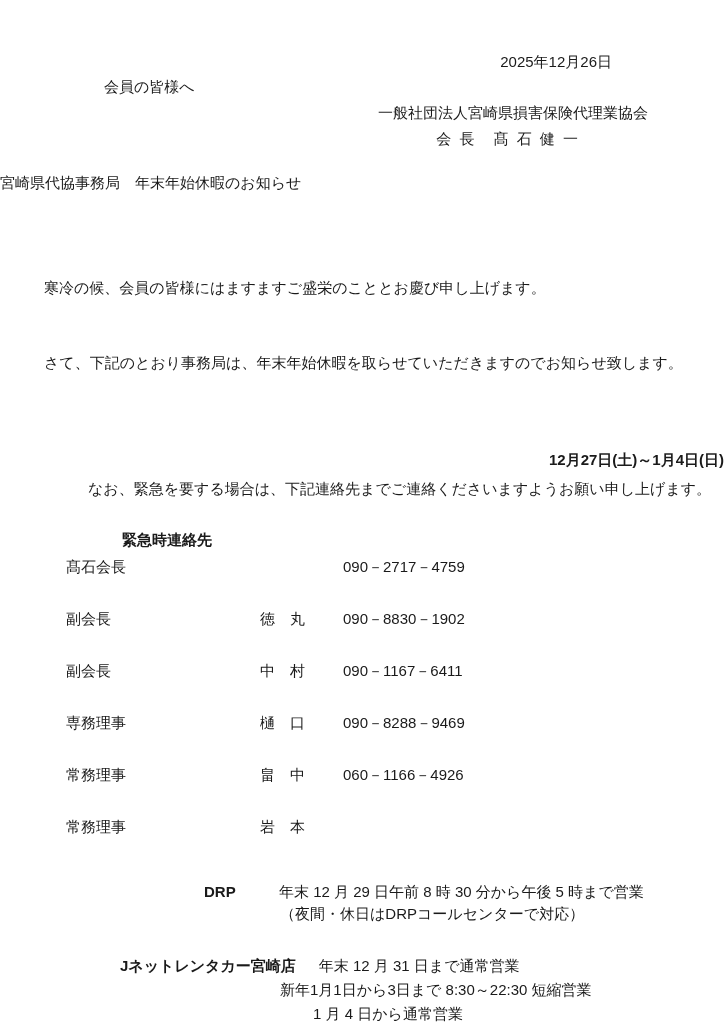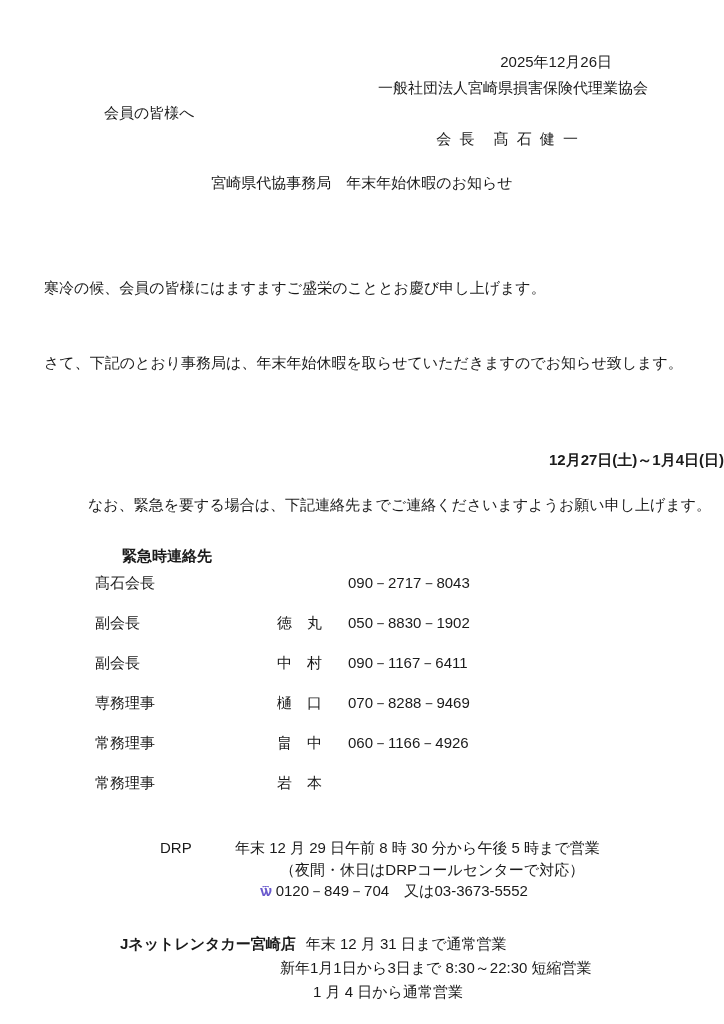--- a/index.html
+++ b/index.html
@@ -11,91 +11,90 @@
     font-family: "Liberation Sans", "DejaVu Sans", sans-serif;
     font-size: 15px;
     overflow: hidden;
   }
   .page { position: relative; width: 724px; height: 1024px; padding-top: 52px; box-sizing: border-box; }
   .line { line-height: 19px; white-space: pre; }
   .date-line { text-align: right; padding-right: 112px; }
   .salutation { margin-top: 6px; margin-left: 104px; }
   .org-line { margin-top: 7px; text-align: right; padding-right: 76px; }
   .president-line { margin-top: 7px; text-align: right; padding-right: 144px; letter-spacing: 2px; }
-  .doc-title { margin-top: 25px; text-align: center; }
+  .doc-title { margin-top: 25px; text-align: left; }
   .greeting { margin-top: 33px; margin-left: 44px; line-height: 25px; white-space: pre; }
   .holiday { margin-top: 25px; text-align: right; font-weight: bold; }
-  .emergency-note { margin-top: 26px; margin-left: 88px; }
+  .emergency-note { margin-top: 10px; margin-left: 88px; }
   .emergency-heading { margin-top: 32px; margin-left: 122px; font-weight: bold; }
-  .contacts { margin-top: 9px; margin-left: 95px; display: grid; grid-template-columns: 182px 71px auto; grid-auto-rows: 40px; align-items: start; }
+  .contacts { margin-top: 9px; margin-left: 66px; display: grid; grid-template-columns: 182px 71px auto; grid-auto-rows: 40px; align-items: start; gap: 12px; }
   .contacts .cell { white-space: pre; }
   .drp-block { margin-top: 23px; margin-left: 160px; line-height: 21.5px; }
-  .drp-label { display: inline-block; width: 75px; font-weight: normal; }
+  .drp-label { display: inline-block; width: 75px; font-weight: bold; margin-left: 44px; }
   .drp-line2 { padding-left: 75px; }
   .drp-line3 { padding-left: 120px; }
   .drp-phone { padding-left: 100px; }
   .jnet-block { margin-top: 30px; margin-left: 120px; line-height: 24px; }
-  .jnet-label { font-weight: bold; margin-right: 10px; }
+  .jnet-label { font-weight: bold; margin-right: 23px; }
   .jnet-line2 { padding-left: 160px; }
   .jnet-line3 { padding-left: 193px; }
   .freedial { color: #6a5acd; font-weight: bold; margin-right: 4px; }
   .ws { white-space: pre; }
 </style>
 </head>
 <body>
 
 <div class="page">
 
   <div class="line date-line">2025年12月26日</div>
+  <div class="line salutation">会員の皆様へ</div>
   <div class="line org-line">一般社団法人宮崎県損害保険代理業協会</div>
-  <div class="line salutation">会員の皆様へ</div>
   <div class="line president-line">会 長　髙 石 健 一</div>
 
   <div class="line doc-title">宮崎県代協事務局　年末年始休暇のお知らせ</div>
 
   <div class="greeting">
     <div>寒冷の候、会員の皆様にはますますご盛栄のこととお慶び申し上げます。</div>
     <div>さて、下記のとおり事務局は、年末年始休暇を取らせていただきますのでお知らせ致します。</div>
   </div>
 
   <div class="line holiday">12月27日(土)～1月4日(日)</div>
 
   <div class="line emergency-note">なお、緊急を要する場合は、下記連絡先までご連絡くださいますようお願い申し上げます。</div>
 
   <div class="line emergency-heading">緊急時連絡先</div>
 
   <div class="contacts">
     <div class="cell">髙石会長</div>
     <div class="cell"></div>
-    <div class="cell">090－2717－8043</div>
+    <div class="cell">090－2717－4759</div>
 
     <div class="cell">副会長</div>
     <div class="cell">徳　丸</div>
-    <div class="cell">050－8830－1902</div>
+    <div class="cell">090－8830－1902</div>
 
     <div class="cell">副会長</div>
     <div class="cell">中　村</div>
     <div class="cell">090－1167－6411</div>
 
     <div class="cell">専務理事</div>
     <div class="cell">樋　口</div>
-    <div class="cell">070－8288－9469</div>
+    <div class="cell">090－8288－9469</div>
 
     <div class="cell">常務理事</div>
     <div class="cell">畠　中</div>
     <div class="cell">060－1166－4926</div>
 
     <div class="cell">常務理事</div>
     <div class="cell">岩　本</div>
   </div>
 
   <div class="drp-block">
     <div class="ws"><span class="drp-label">DRP</span><span>年末 12 月 29 日午前 8 時 30 分から午後 5 時まで営業</span></div>
     <div class="drp-line3 ws">（夜間・休日はDRPコールセンターで対応）</div>
-    <div class="drp-phone ws"><span class="freedial">ѿ</span><span>0120－849－704　又は03-3673-5552</span></div>
   </div>
 
   <div class="jnet-block">
     <div class="ws"><span class="jnet-label">Jネットレンタカー宮崎店</span><span>年末 12 月 31 日まで通常営業</span></div>
     <div class="jnet-line2 ws">新年1月1日から3日まで 8:30～22:30 短縮営業</div>
     <div class="jnet-line3 ws">1 月 4 日から通常営業</div>
   </div>
 
 </div>
 

